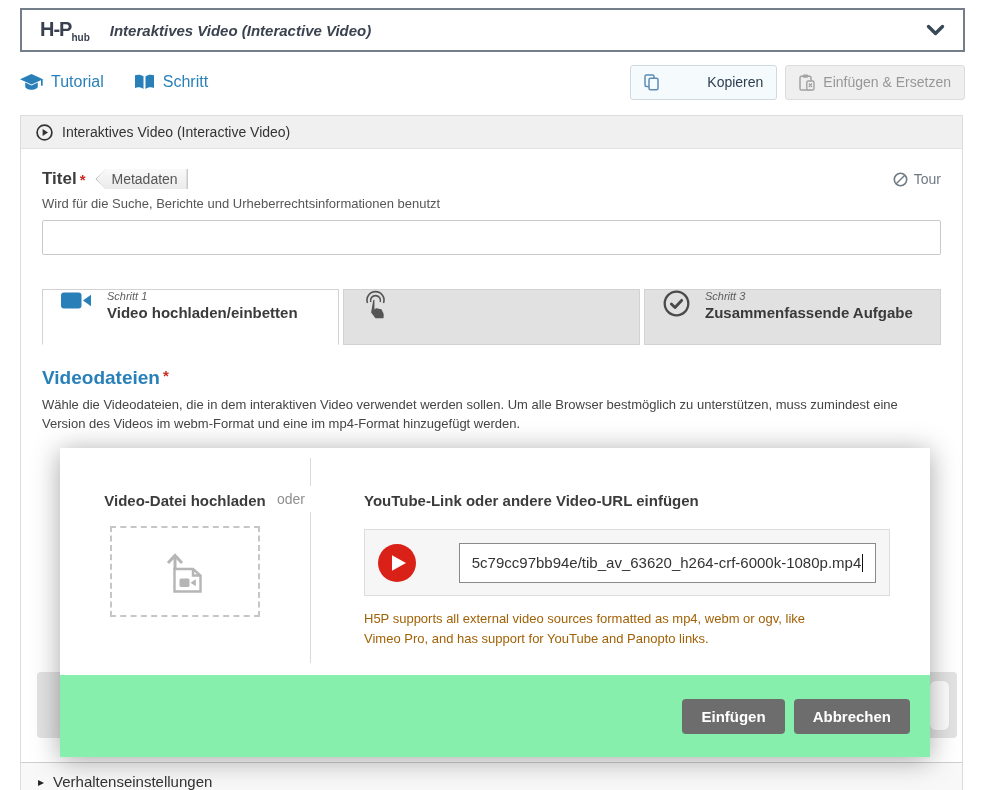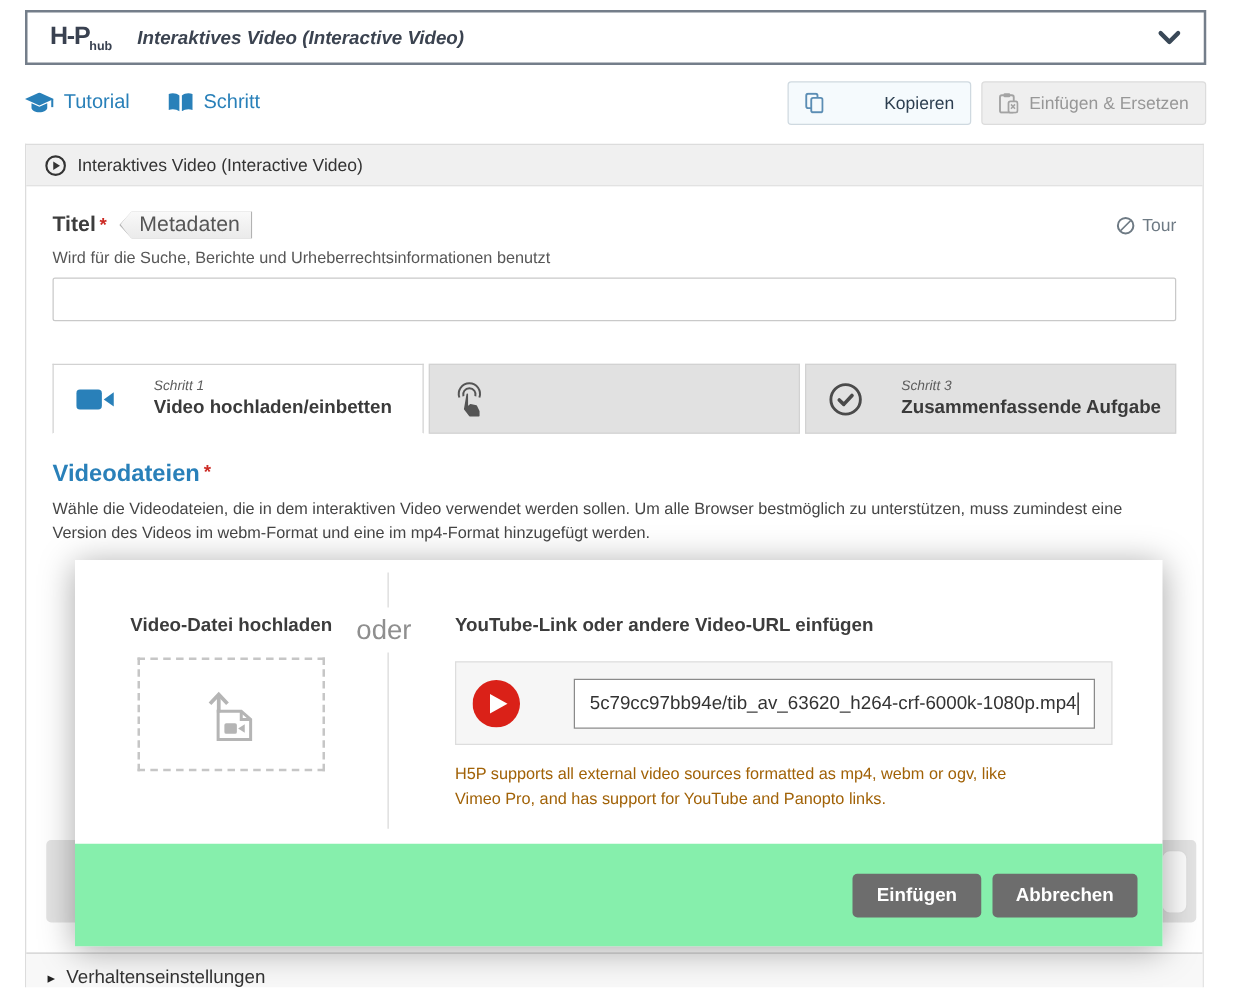--- a/index.html
+++ b/index.html
@@ -54,34 +54,34 @@
   .title-row { display: flex; align-items: center; }
   .field-label { font-size: 17px; font-weight: bold; color: #3d3d3d; }
   .req { color: #cc2a24; font-weight: bold; font-size: 15px; margin-left: 3px; vertical-align: top; }
   .meta-tag-outer {
     margin-left: 10px; clip-path: polygon(0 50%, 10px 0, 100% 0, 100% 100%, 10px 100%);
     background: #b2b2b2; padding: 1px; display: inline-block;
   }
   .meta-tag-inner {
     clip-path: polygon(0 50%, 10px 0, 100% 0, 100% 100%, 10px 100%);
     background: linear-gradient(#fbfbfb, #e9e9e9);
-    font-size: 17px; color: #555; padding: 4px 9px 4px 15px; cursor: pointer;
+    font-size: 14px; color: #555; padding: 4px 9px 4px 15px; cursor: pointer;
   }
   .tour-link { margin-left: auto; display: flex; align-items: center; gap: 6px; color: #6e7a84; font-size: 14px; cursor: pointer; }
   .field-desc { margin-top: 7px; font-size: 13px; color: #565656; }
   .text-input {
     margin-top: 9px; width: 100%; height: 35px;
     border: 1px solid #c9c9c9; border-radius: 2px; padding: 0 10px;
     font-family: "Liberation Sans", sans-serif; font-size: 14px; background: #fff;
   }
 
   
   .tabs { margin-top: 34px; display: flex; gap: 4px; }
   .tab {
-    flex: 1; height: 56px; display: flex; align-items: center; gap: 31px;
+    flex: 1; height: 56px; display: flex; gap: 15px;
     padding-left: 18px; cursor: pointer; border: 1px solid #d2d2d2; background: #e1e1e1;
   }
   .tab.active { background: #fff; border-bottom-color: #fff; }
   .tab-text { display: flex; flex-direction: column; line-height: 1.25; }
   .tab-step { font-style: italic; font-size: 11px; color: #5d5d5d; }
   .tab-label { font-size: 15px; font-weight: bold; color: #3a3a3a; }
 
   
   .vf-heading { margin-top: 22px; font-size: 19px; font-weight: bold; color: #2980b9; }
   .vf-desc { margin-top: 7px; font-size: 13px; color: #454545; line-height: 1.45; max-width: 900px; }
@@ -97,22 +97,22 @@
   }
 
   
   .modal {
     position: absolute; left: 60px; top: 448px; width: 870px; height: 309px;
     background: #fff; box-shadow: 0 3px 26px rgba(0,0,0,0.35); z-index: 10;
   }
   .modal-body { position: relative; height: 227px; display: flex; }
   .m-divider { position: absolute; left: 250px; top: 10px; bottom: 12px; width: 1px; background: #d9d9d9; }
   .m-or {
-    position: absolute; left: 250px; top: 38px; transform: translateX(-55%);
-    background: #fff; padding: 5px 7px; color: #8f8f8f; font-size: 22px; z-index: 2;
+    position: absolute; left: 233px; top: 38px; transform: translateX(-55%);
+    background: #fff; padding: 5px 7px; color: #8f8f8f; font-size: 14px; z-index: 2;
   }
   .m-left { width: 250px; padding-top: 44px; text-align: center; }
   .m-col-heading { font-size: 15px; font-weight: bold; color: #3c3c3c; }
   .dropzone {
     margin: 17px auto 0 auto; width: 150px; height: 91px;
     border: 2px dashed #c6c6c6; display: flex; align-items: center; justify-content: center;
     cursor: pointer; background: #fff;
   }
   .m-right { flex: 1; padding: 44px 40px 0 54px; }
   .url-box {

